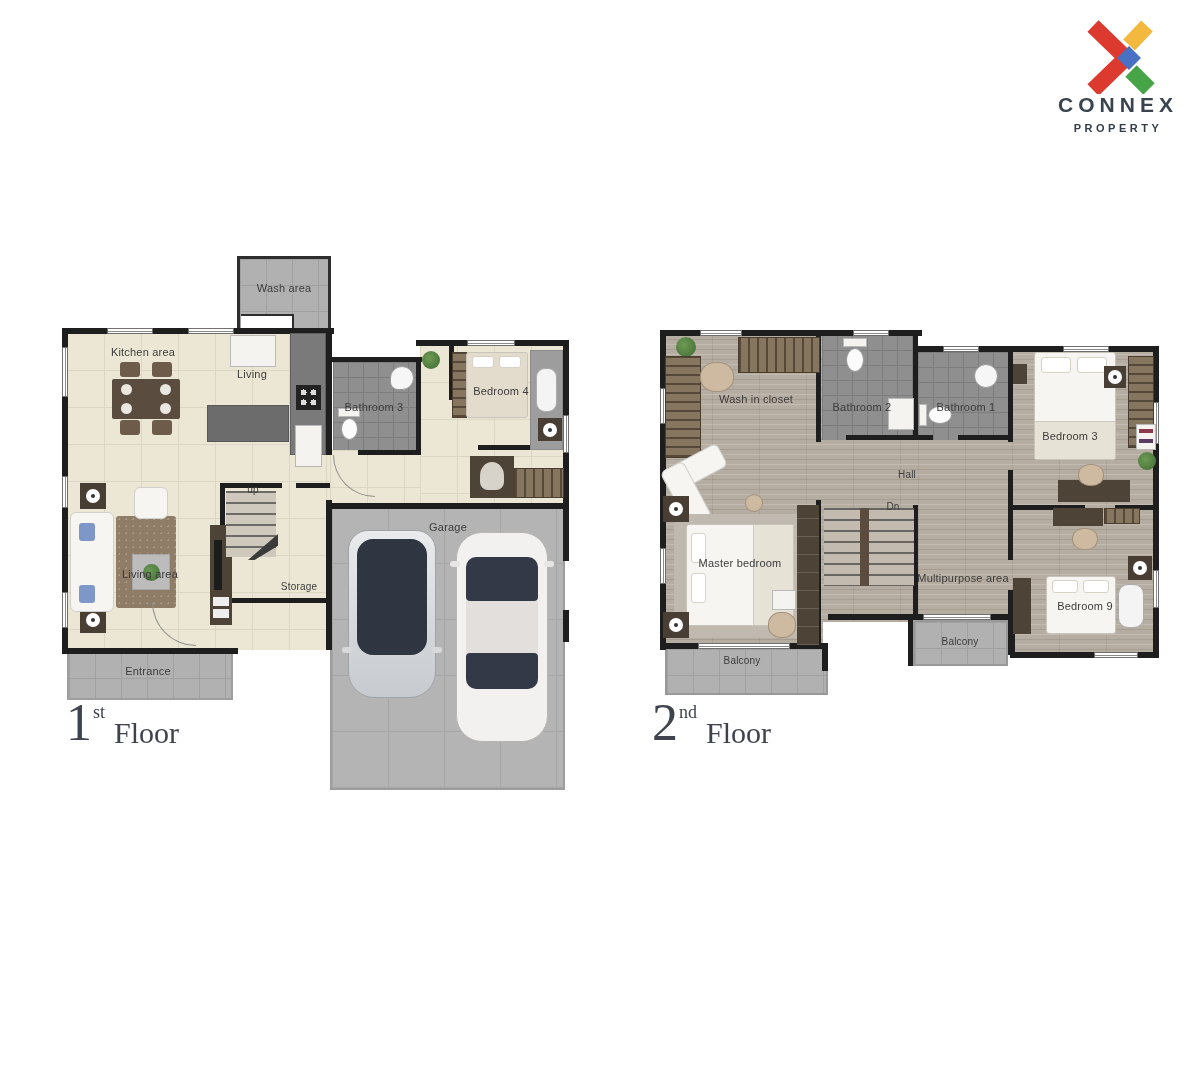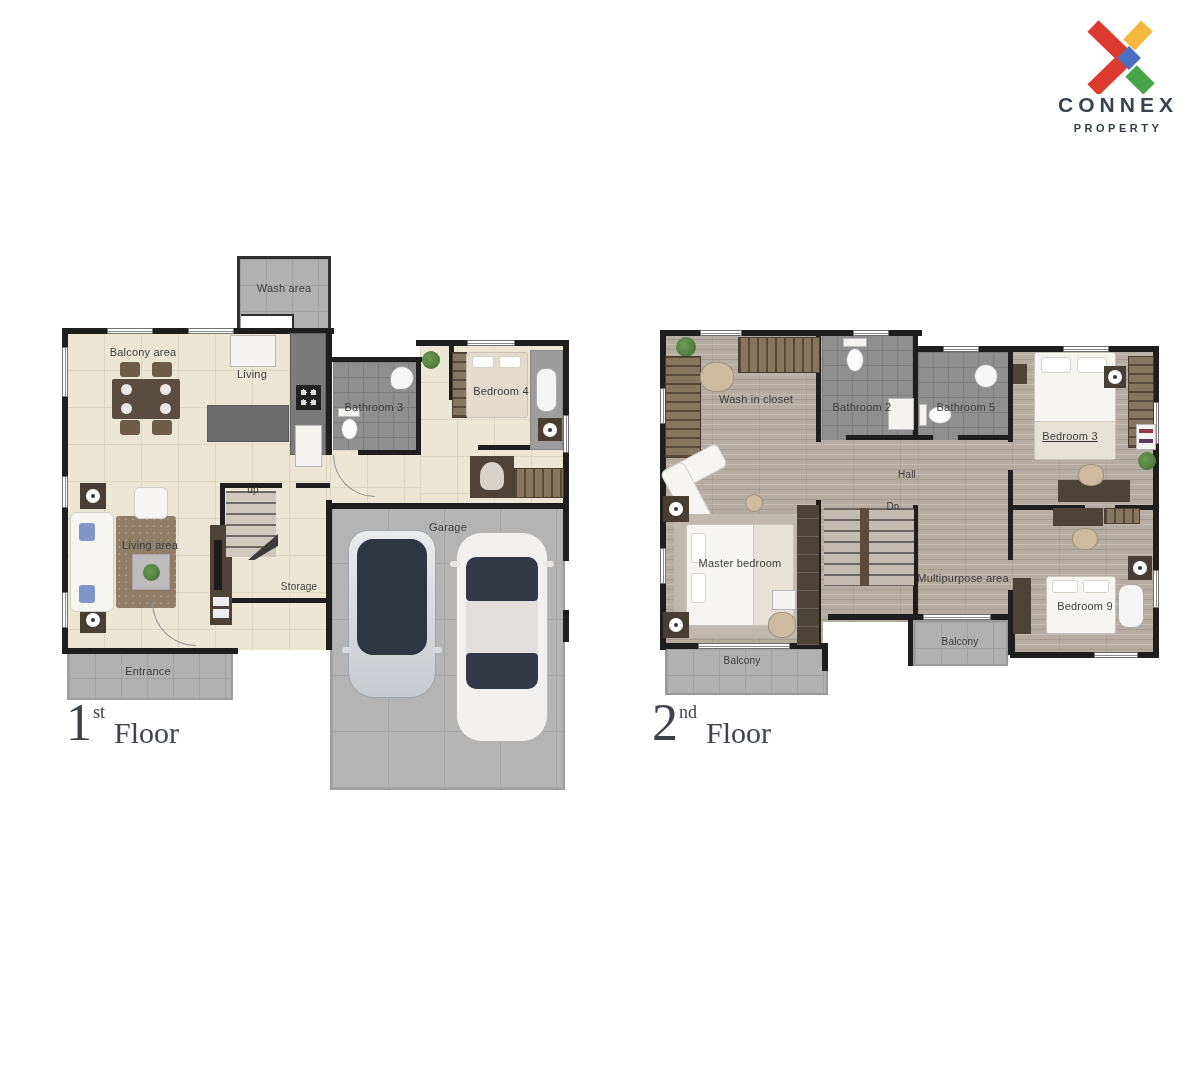--- a/index.html
+++ b/index.html
@@ -184,25 +184,25 @@
     <div class="a" style="left:9px;top:68px;width:72px;height:52px;background:#e2dfdc;"></div>
     <div class="a" style="left:9px;top:120px;width:72px;height:36px;background:#333947;border-radius:4px 4px 10px 10px;"></div>
     <div class="a" style="left:-7px;top:28px;width:10px;height:6px;background:#e8e6e4;border-radius:3px;"></div>
     <div class="a" style="right:-7px;top:28px;width:10px;height:6px;background:#e8e6e4;border-radius:3px;"></div>
   </div>
 
   <div class="arc" style="left:333px;top:455px;width:42px;height:42px;"></div>
   <div class="arc" style="left:152px;top:602px;width:44px;height:44px;"></div>
 
   <span class="lbl" style="left:284px;top:288px;">Wash area</span>
-  <span class="lbl" style="left:143px;top:352px;">Balcony area</span>
+  <span class="lbl" style="left:143px;top:352px;">Kitchen area</span>
   <span class="lbl" style="left:252px;top:374px;">Living</span>
   <span class="lbl" style="left:374px;top:407px;">Bathroom 3</span>
   <span class="lbl" style="left:501px;top:391px;">Bedroom 4</span>
-  <span class="lbl" style="left:150px;top:545px;">Living area</span>
+  <span class="lbl" style="left:150px;top:574px;">Living area</span>
   <span class="lbl sm" style="left:253px;top:489px;">up</span>
   <span class="lbl sm" style="left:299px;top:586px;">Storage</span>
   <span class="lbl" style="left:448px;top:527px;">Garage</span>
   <span class="lbl" style="left:148px;top:671px;">Entrance</span>
 
   <div class="titleblk" style="left:66px;top:700px;">
     <span class="t-num">1</span>
     <span class="t-ord">st</span>
     <span class="t-word">Floor</span>
   </div>
@@ -318,22 +318,22 @@
     </div>
   <div class="dark" style="left:1013px;top:578px;width:18px;height:56px;"></div>
   <div class="bed" style="left:1046px;top:576px;width:70px;height:58px;">
     <div class="pillow" style="left:5px;top:3px;width:26px;height:13px;"></div>
     <div class="pillow" style="left:36px;top:3px;width:26px;height:13px;"></div>
   </div>
   <div class="a" style="left:1118px;top:584px;width:26px;height:44px;background:#f4f4f4;border:1px solid #aaa;border-radius:10px;"></div>
 
   <span class="lbl" style="left:756px;top:399px;">Wash in closet</span>
   <span class="lbl" style="left:862px;top:407px;">Bathroom 2</span>
-  <span class="lbl" style="left:966px;top:407px;">Bathroom 5</span>
-  <span class="lbl" style="left:1070px;top:436px;text-decoration:underline;">Bedroom 3</span>
+  <span class="lbl" style="left:966px;top:407px;">Bathroom 1</span>
+  <span class="lbl" style="left:1070px;top:436px;">Bedroom 3</span>
   <span class="lbl sm" style="left:907px;top:474px;">Hall</span>
   <span class="lbl sm" style="left:893px;top:506px;">Dn</span>
   <span class="lbl" style="left:740px;top:563px;">Master bedroom</span>
   <span class="lbl" style="left:963px;top:578px;">Multipurpose area</span>
   <span class="lbl" style="left:1085px;top:606px;">Bedroom 9</span>
   <span class="lbl sm" style="left:742px;top:660px;">Balcony</span>
   <span class="lbl sm" style="left:960px;top:641px;">Balcony</span>
 
   <div class="titleblk" style="left:652px;top:700px;">
     <span class="t-num">2</span>

